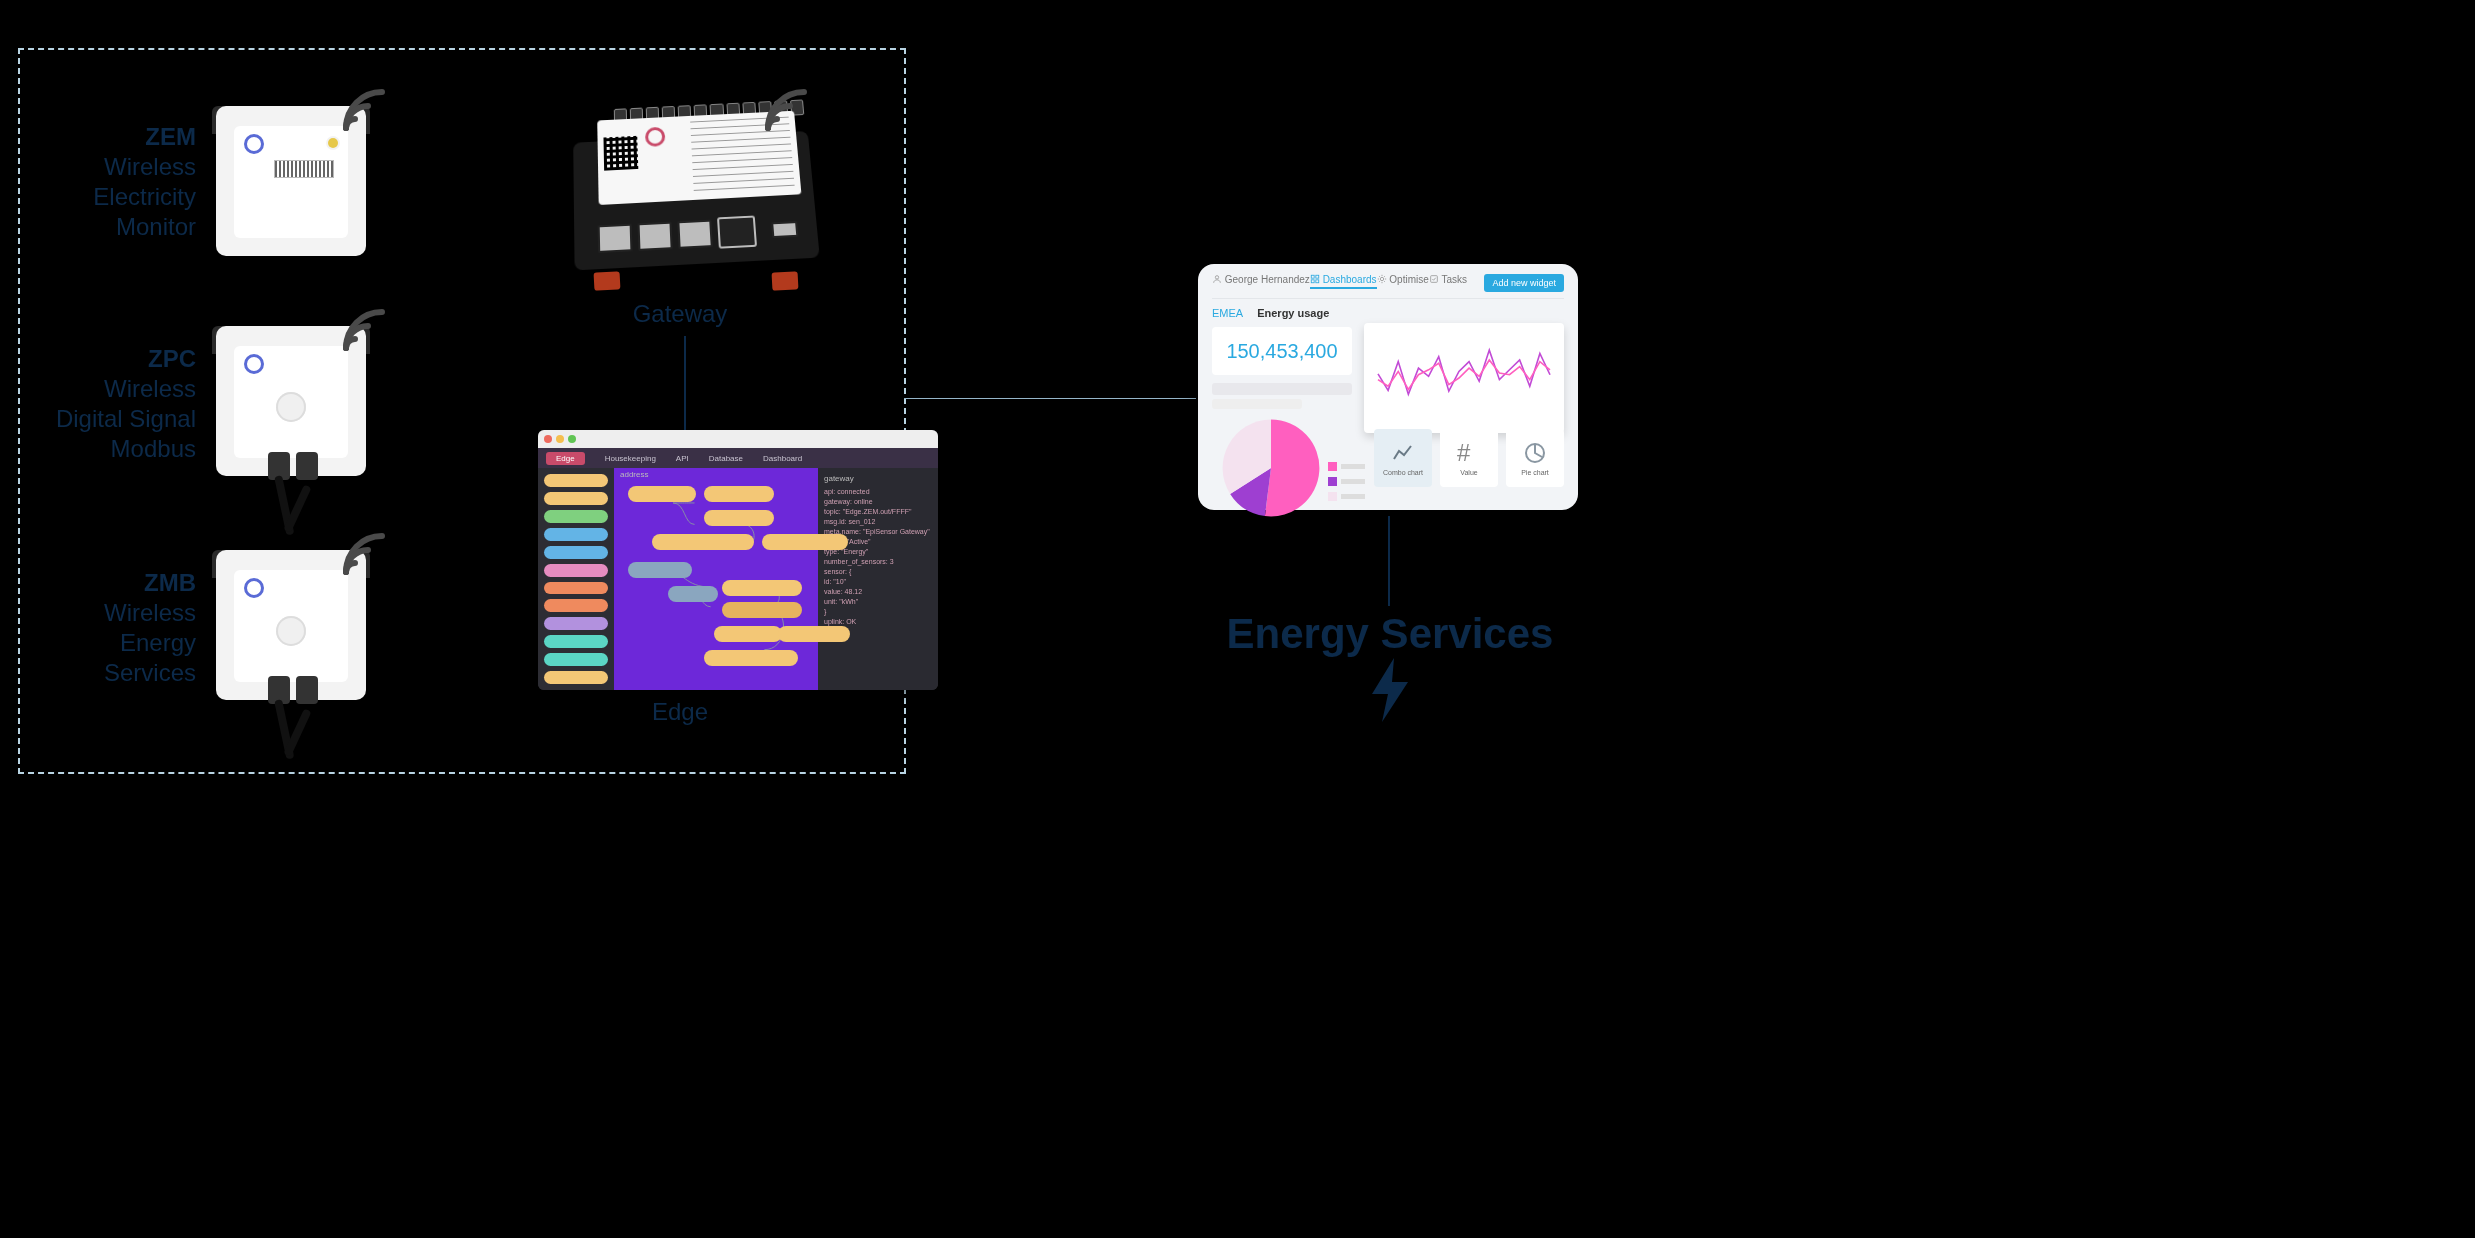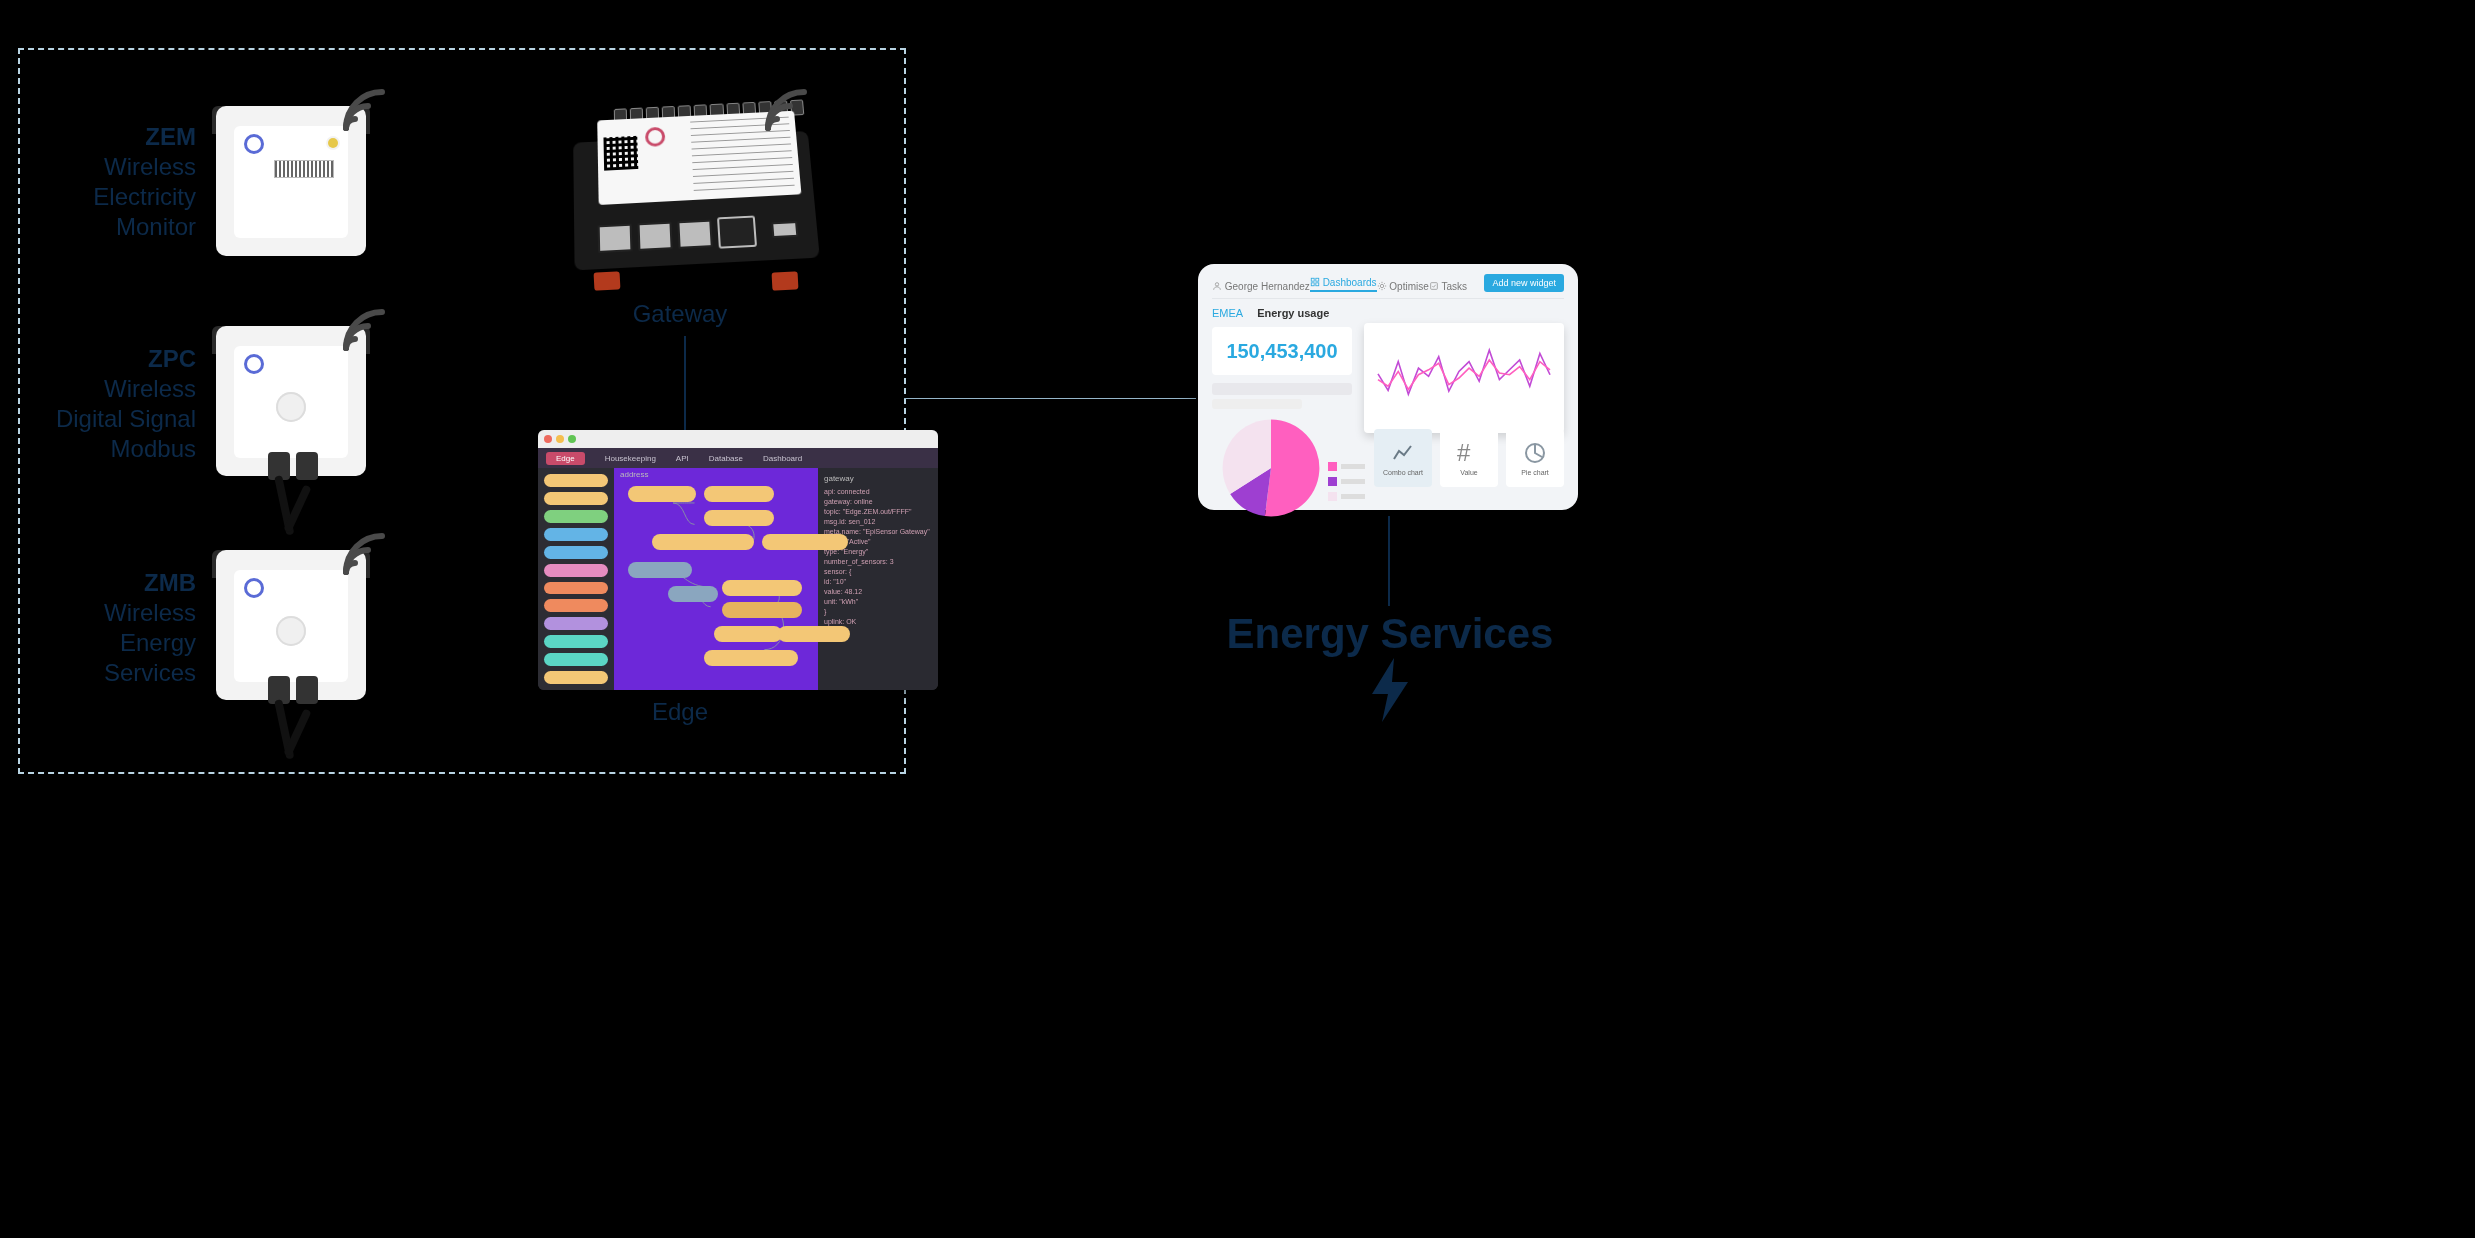--- a/index.html
+++ b/index.html
@@ -51,28 +51,28 @@
   .edge .palette .pnode{height:13px;border-radius:7px}
   .edge .canvas{flex:1;background:#6d28d9;position:relative}
   .edge .canvas .nnode{position:absolute;height:16px;border-radius:8px;font-size:7px;color:#222;display:flex;align-items:center;padding:0 8px}
   .edge .sidebar{width:108px;background:#2a2a31;padding:6px;font-size:7px;color:#cfa0b3;line-height:10px;overflow:hidden}
   .edge .sidebar .ln{white-space:nowrap}
   
   .cloud{position:absolute;width:380px;height:290px}
   .cloud .logo{position:absolute;top:-6px;left:36px;width:316px;height:44px;background:#fff;display:flex;align-items:center;gap:8px;padding:0 8px;font-size:28px;font-weight:600;color:#111}
   .cloud .logo .ring{width:30px;height:30px;border-radius:50%;background:conic-gradient(#38d638 0 180deg,#6bb3e6 180deg 300deg,#c6b4e6 300deg 360deg);-webkit-mask:radial-gradient(circle,transparent 46%,#000 47%);mask:radial-gradient(circle,transparent 46%,#000 47%)}
   .cloud .card{position:absolute;left:0;top:44px;width:380px;height:246px;background:#f2f4f7;border-radius:16px;box-shadow:0 10px 20px rgba(0,0,0,.4);padding:10px 14px;box-sizing:border-box}
-  .cloud .tabs{display:flex;font-size:10px;color:#777;align-items:flex-end;padding-bottom:6px;border-bottom:1px solid #e3e6ea}
+  .cloud .tabs{display:flex;font-size:10px;color:#777;align-items:flex-start;padding-bottom:6px;border-bottom:1px solid #e3e6ea}
   .cloud .tabs .act{color:#2aa9e0;border-bottom:2px solid #2aa9e0;padding-bottom:2px}
   .cloud .addbtn{margin-left:auto;background:#2aa9e0;color:#fff;font-size:9px;padding:4px 8px;border-radius:3px}
   .cloud .bread{display:flex;gap:14px;font-size:11px;color:#333;margin:8px 0}
   .cloud .bread .lb{color:#2aa9e0}
   .cloud .bread .bd{font-weight:700}
   .cloud .widgets{position:relative;height:170px}
-  .cloud .bignum{position:absolute;left:0;top:0;width:140px;height:48px;background:#fff;border-radius:4px;color:#2aa9e0;font-weight:700;font-size:20px;display:flex;align-items:center;justify-content:center}
+  .cloud .bignum{position:absolute;left:0;top:0;width:140px;height:48px;background:#fff;border-radius:4px;color:#2aa9e0;font-weight:400;font-size:20px;display:flex;align-items:center;justify-content:center}
   .cloud .greyrow{position:absolute;left:0;top:56px;width:140px;height:12px;background:#e8e8ec;border-radius:3px}
   .cloud .greyrow2{position:absolute;left:0;top:72px;width:90px;height:10px;background:#eee;border-radius:3px}
   .cloud .pie{position:absolute;left:4px;top:86px;width:110px;height:90px}
   .cloud .legend{position:absolute;left:116px;top:135px;display:flex;flex-direction:column;gap:6px}
   .cloud .legend .li{display:flex;align-items:center;gap:4px;font-size:8px;color:#777}
   .cloud .legend .sw{width:9px;height:9px}
   .cloud .linecard{position:absolute;right:0;top:-4px;width:200px;height:110px;background:#fff;border-radius:4px;box-shadow:0 4px 10px rgba(0,0,0,.15)}
   .cloud .addrow{position:absolute;right:0;bottom:10px;display:flex;gap:8px}
   .cloud .addrow .aw{width:58px;height:58px;background:#fff;border-radius:4px;display:flex;flex-direction:column;align-items:center;justify-content:center;font-size:7px;color:#666;gap:4px}
   .cloud .addrow .aw.act{background:#e5eef4}

